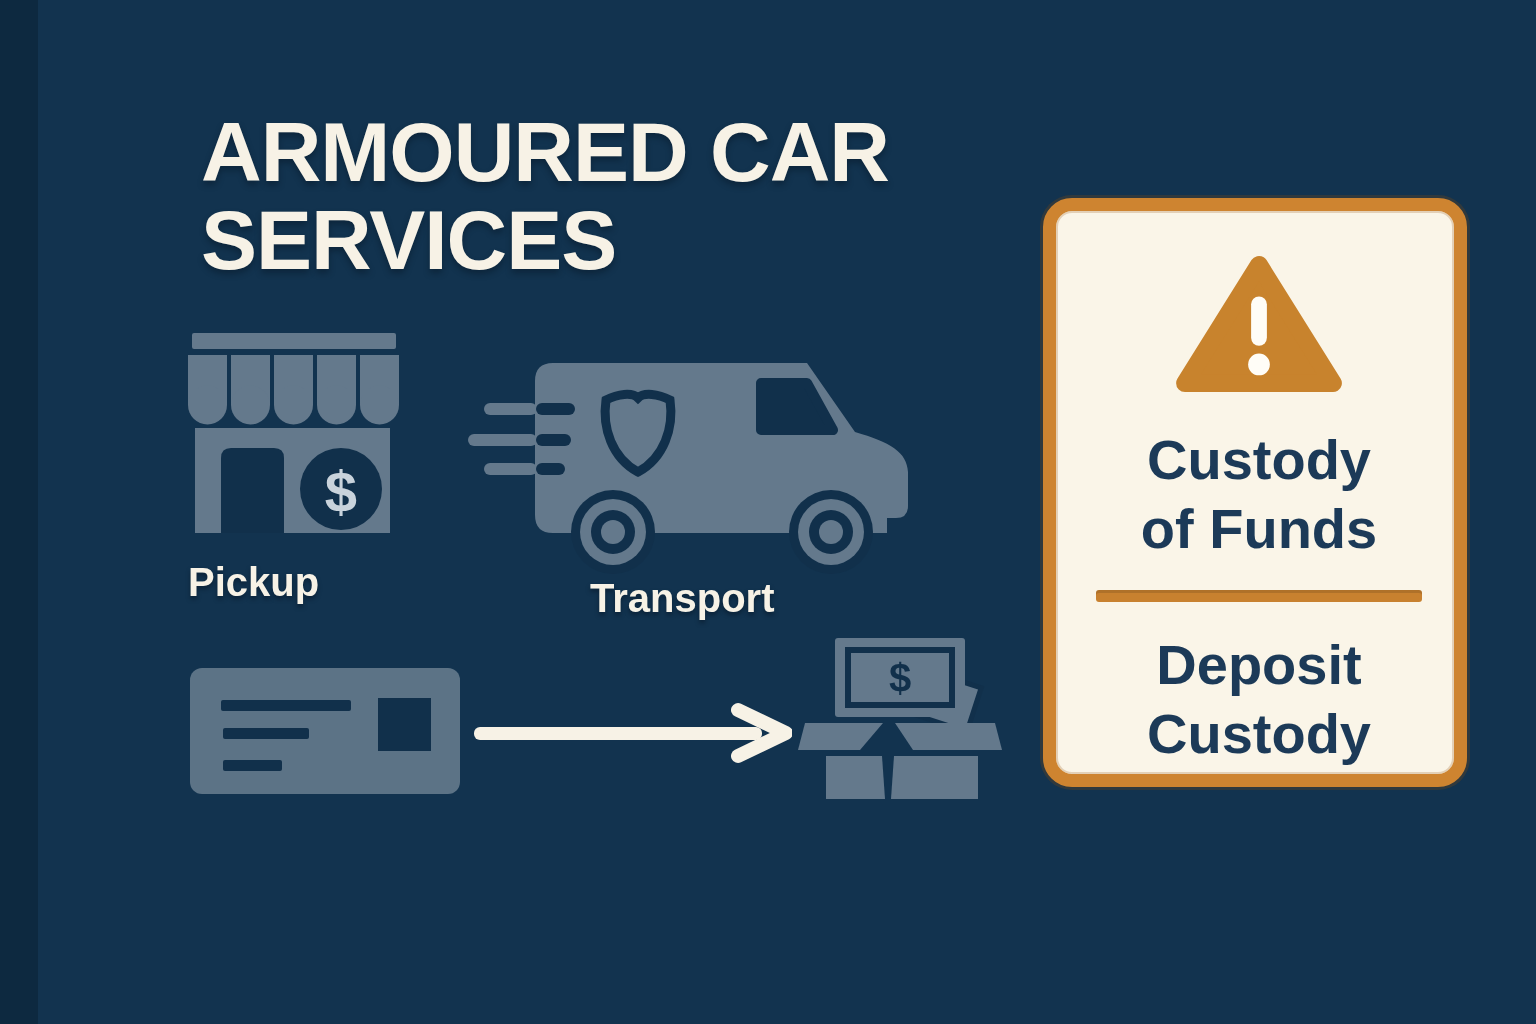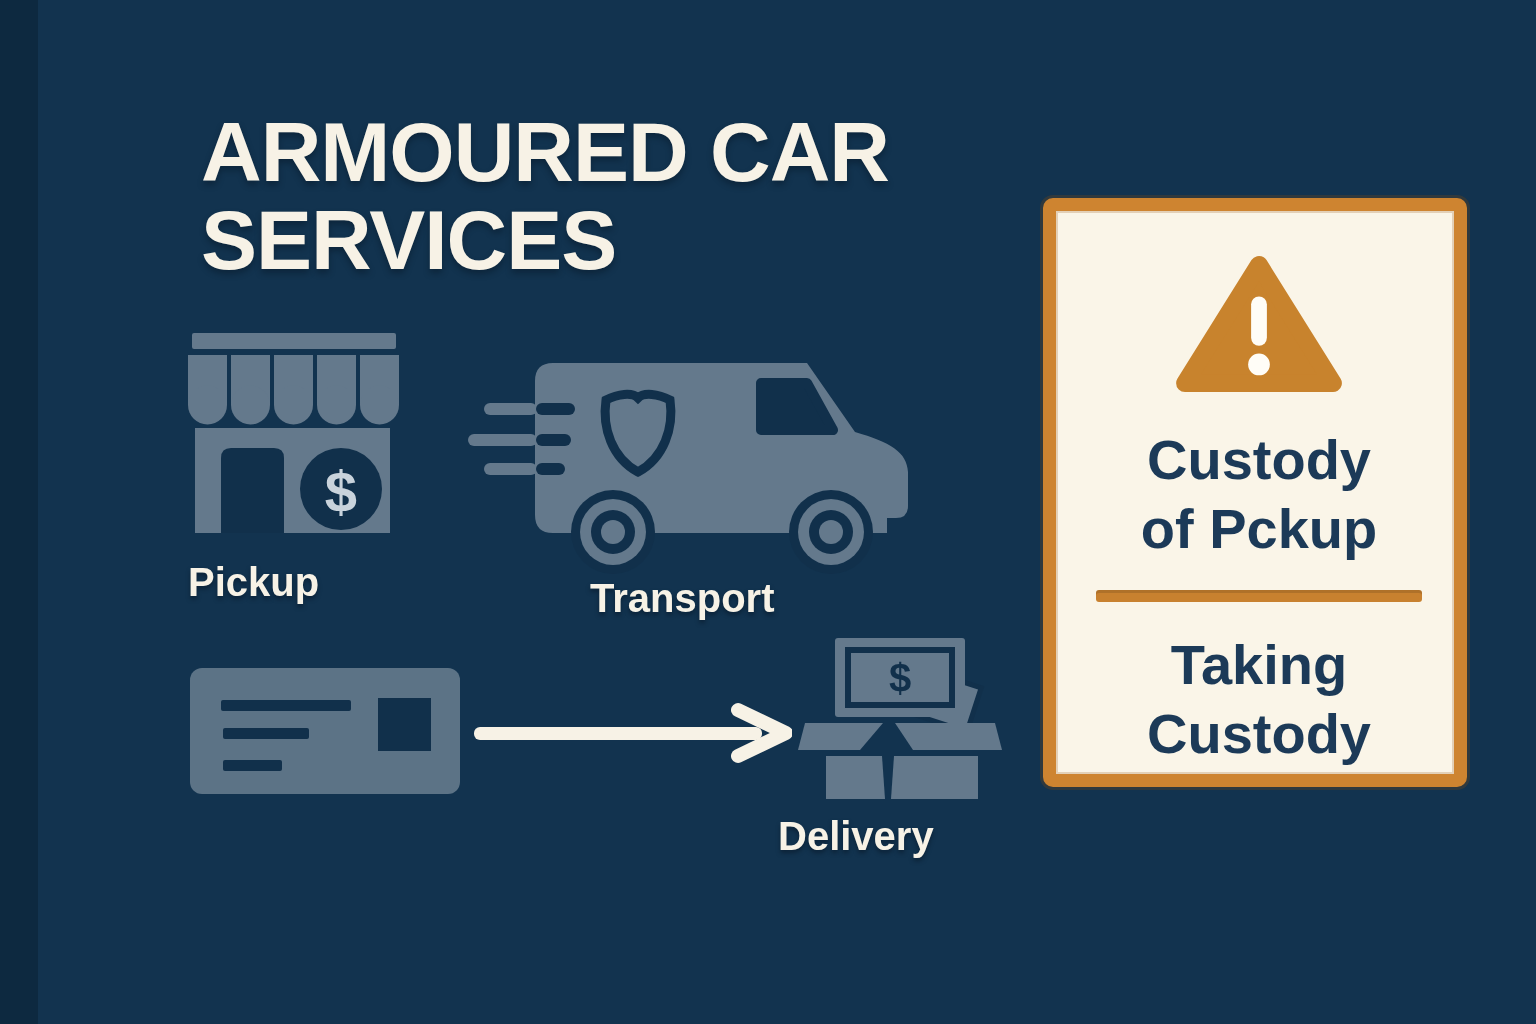--- a/index.html
+++ b/index.html
@@ -35,21 +35,21 @@
   .f-lgray{fill:var(--light_gray);}
   .s-deep{stroke:var(--deep);}
   .s-cream{stroke:var(--cream);}
   .icon-dollar{font-family:"Liberation Sans",sans-serif;font-weight:700;}
 
   
   .warning-card{
     left:1005px;top:198px;width:424px;height:589px;box-sizing:border-box;
     background:var(--card_bg);
     border:13px solid var(--orange);
-    border-radius:10px;
+    border-radius:29px;
     box-shadow:0 0 0 3px rgba(120,72,20,.30), inset 0 0 0 2px rgba(160,100,35,.25);
     display:flex;flex-direction:column;align-items:center;padding-left:8px;
   }
   .warning-triangle{margin-top:40px;}
   .tri-shape{fill:var(--triangle_orange);stroke:var(--triangle_orange);stroke-width:18;stroke-linejoin:round;}
   .tri-mark{fill:var(--exclaim);}
   .card-line{
     font-size:56px;font-weight:700;line-height:1.24;text-align:center;
     color:var(--navy_text);
   }
@@ -145,32 +145,31 @@
       <rect class="s-deep" x="50" y="22" width="104" height="55" fill="none" stroke-width="6"></rect>
       <text class="f-deep icon-dollar" x="102" y="50" font-size="40" text-anchor="middle" dominant-baseline="central">$</text>
     </g>
     <g>
       <polygon class="f-slate" points="7,95 85,95 62,122 0,122"></polygon>
       <polygon class="f-slate" points="97,95 197,95 204,122 115,122"></polygon>
       <path class="f-slate" d="M28,128 H84 L87,171 H28 Z"></path>
       <path class="f-slate" d="M96,128 H180 V171 H93 Z"></path>
     </g>
   </svg>
-  <div class="abs step-label" style="left:740px;top:814px;width:245px;">Delivery</div>
 
   <aside class="abs warning-card">
     <svg class="warning-triangle" width="170" height="148" viewBox="0 0 170 150">
       <polygon class="tri-shape" points="85,14 160,134 10,134"></polygon>
       <rect class="tri-mark" x="77" y="46" width="16" height="50" rx="8"></rect>
       <circle class="tri-mark" cx="85" cy="115" r="11"></circle>
     </svg>
     <div class="card-line card-block-top">
       <div>Custody</div>
-      <div>of Pckup</div>
+      <div>of Funds</div>
     </div>
     <div class="divider"></div>
     <div class="card-line">
-      <div>Taking</div>
+      <div>Deposit</div>
       <div>Custody</div>
     </div>
   </aside>
 
 </div>
 
 </body></html>

